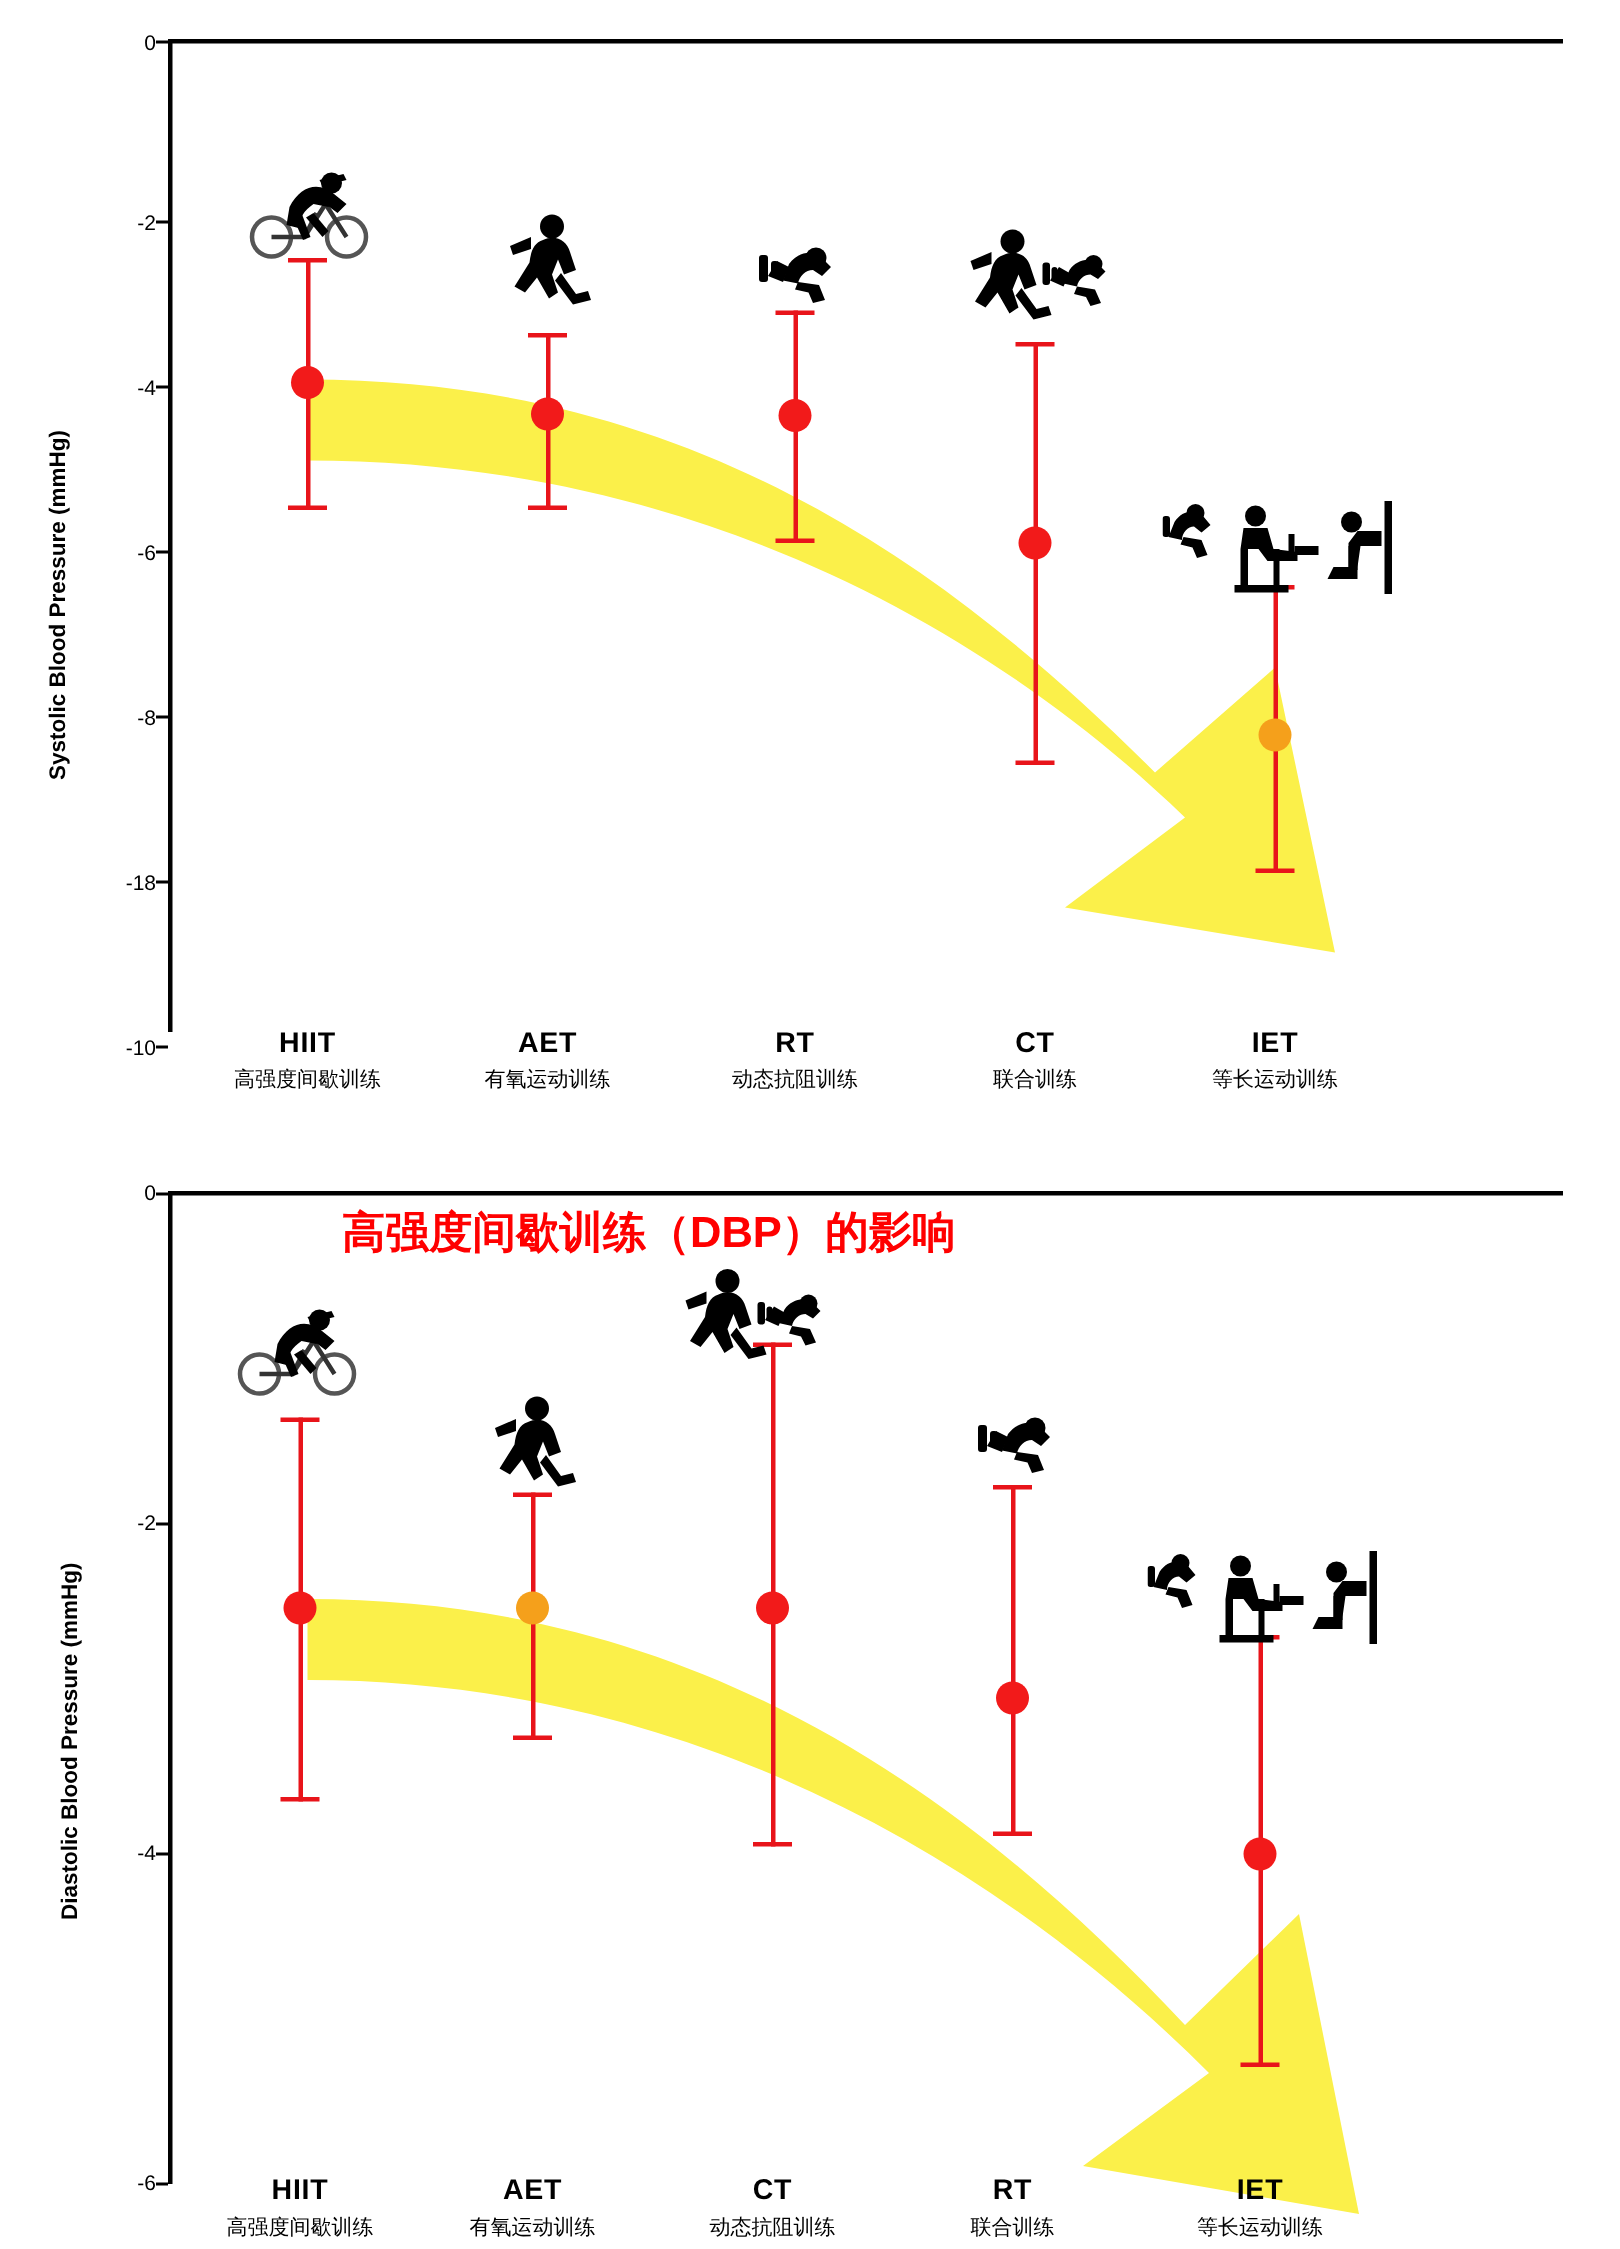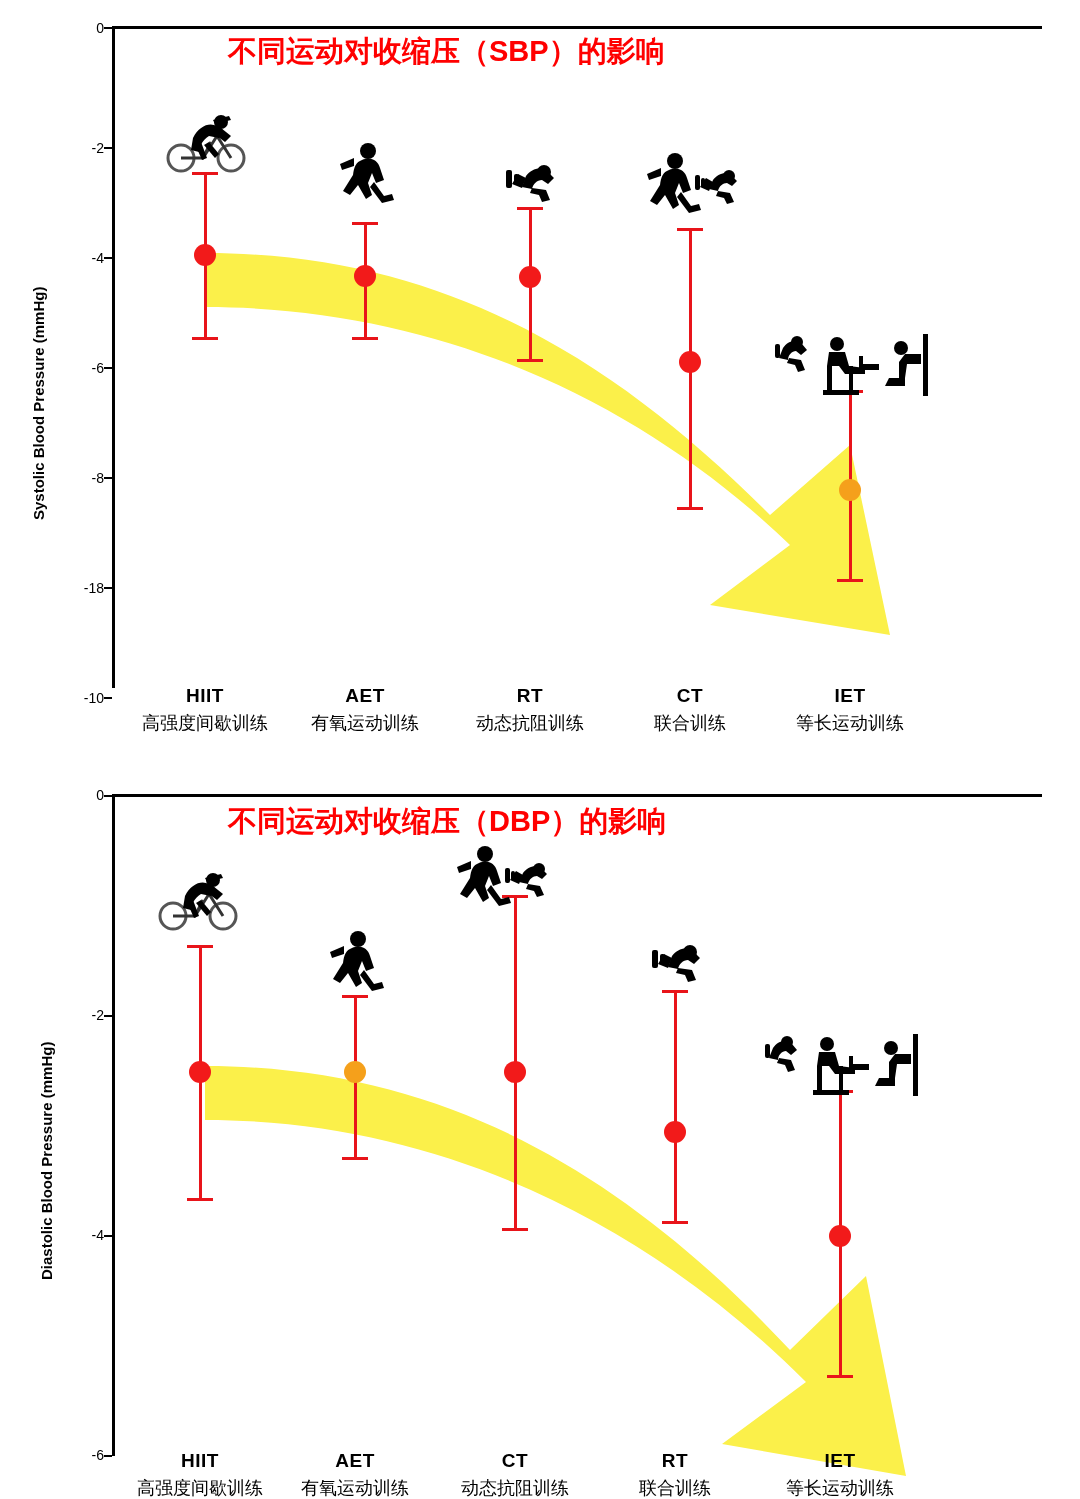--- a/index.html
+++ b/index.html
@@ -7,21 +7,21 @@
   .panel{position:absolute;left:0;width:1080px;}
   #panel-sbp{top:0;height:760px;}
   #panel-dbp{top:760px;height:739px;}
   .axis-line{position:absolute;background:#000;}
   .ylabel{position:absolute;transform-origin:0 0;transform:rotate(-90deg);font-weight:bold;font-size:15px;color:#000;white-space:nowrap;}
   .ytick{position:absolute;font-size:14px;color:#000;text-align:right;width:42px;}
   .ytickmark{position:absolute;background:#000;height:2px;width:8px;}
   .title{position:absolute;color:#ff0000;font-weight:bold;font-size:29px;white-space:nowrap;font-family:"Liberation Sans",sans-serif;}
   .cat{position:absolute;text-align:center;width:170px;}
   .cat .code{font-weight:bold;font-size:19px;color:#000;letter-spacing:.5px;}
-  .cat .cn{font-size:18px;color:#000;margin-top:4px;}
+  .cat .cn{font-size:14px;color:#000;margin-top:4px;}
   .errbar{position:absolute;background:#e8141a;width:3px;}
   .cap{position:absolute;background:#e8141a;height:3px;width:26px;}
   .dot{position:absolute;border-radius:50%;width:22px;height:22px;background:#f21a1a;}
   .dot.orange{background:#f5a01b;}
   .icon{position:absolute;}
   .icon svg{display:block;}
   .arrow{position:absolute;pointer-events:none;}
 </style>
 </head>
 <body>
@@ -41,21 +41,20 @@
   <div class="ytickmark" style="left:104px;top:257px;"></div>
   <div class="ytick" style="left:62px;top:360px;">-6</div>
   <div class="ytickmark" style="left:104px;top:367px;"></div>
   <div class="ytick" style="left:62px;top:470px;">-8</div>
   <div class="ytickmark" style="left:104px;top:477px;"></div>
   <div class="ytick" style="left:62px;top:580px;">-18</div>
   <div class="ytickmark" style="left:104px;top:587px;"></div>
   <div class="ytick" style="left:62px;top:690px;">-10</div>
   <div class="ytickmark" style="left:104px;top:697px;"></div>
 
-  <div class="title" style="left:228px;top:32px;">不同运动对收缩压（SBP）的影响</div>
 
   <svg class="arrow" style="left:150px;top:215px;width:790px;height:440px;" viewBox="0 0 790 440">
     <path d="M55 38 C 300 38, 470 150, 620 300 L 700 230 L 740 420 L 560 390 L 640 330 C 500 195, 300 92, 55 92 Z" fill="#fbf04a"></path>
   </svg>
 
   <div class="errbar" style="left:204px;top:172px;height:168px;"></div>
   <div class="cap" style="left:192px;top:172px;"></div>
   <div class="cap" style="left:192px;top:337px;"></div>
   <div class="dot" style="left:194px;top:244px;"></div>
   <div class="icon" style="left:163px;top:112px;">
@@ -184,21 +183,21 @@
 
   <div class="ytick" style="left:62px;top:27px;">0</div>
   <div class="ytickmark" style="left:104px;top:35px;"></div>
   <div class="ytick" style="left:62px;top:247px;">-2</div>
   <div class="ytickmark" style="left:104px;top:255px;"></div>
   <div class="ytick" style="left:62px;top:467px;">-4</div>
   <div class="ytickmark" style="left:104px;top:475px;"></div>
   <div class="ytick" style="left:62px;top:687px;">-6</div>
   <div class="ytickmark" style="left:104px;top:695px;"></div>
 
-  <div class="title" style="left:228px;top:42px;">不同运动对收缩压（DBP）的影响</div>
+  <div class="title" style="left:228px;top:42px;">高强度间歇训练（DBP）的影响</div>
 
   <svg class="arrow" style="left:150px;top:270px;width:790px;height:460px;" viewBox="0 0 790 460">
     <path d="M55 36 C 310 36, 490 160, 640 320 L 716 246 L 756 446 L 572 414 L 656 352 C 510 206, 305 90, 55 90 Z" fill="#fbf04a"></path>
   </svg>
 
   <div class="errbar" style="left:199px;top:185px;height:256px;"></div>
   <div class="cap" style="left:187px;top:185px;"></div>
   <div class="cap" style="left:187px;top:438px;"></div>
   <div class="dot" style="left:189px;top:301px;"></div>
   <div class="icon" style="left:155px;top:110px;">

